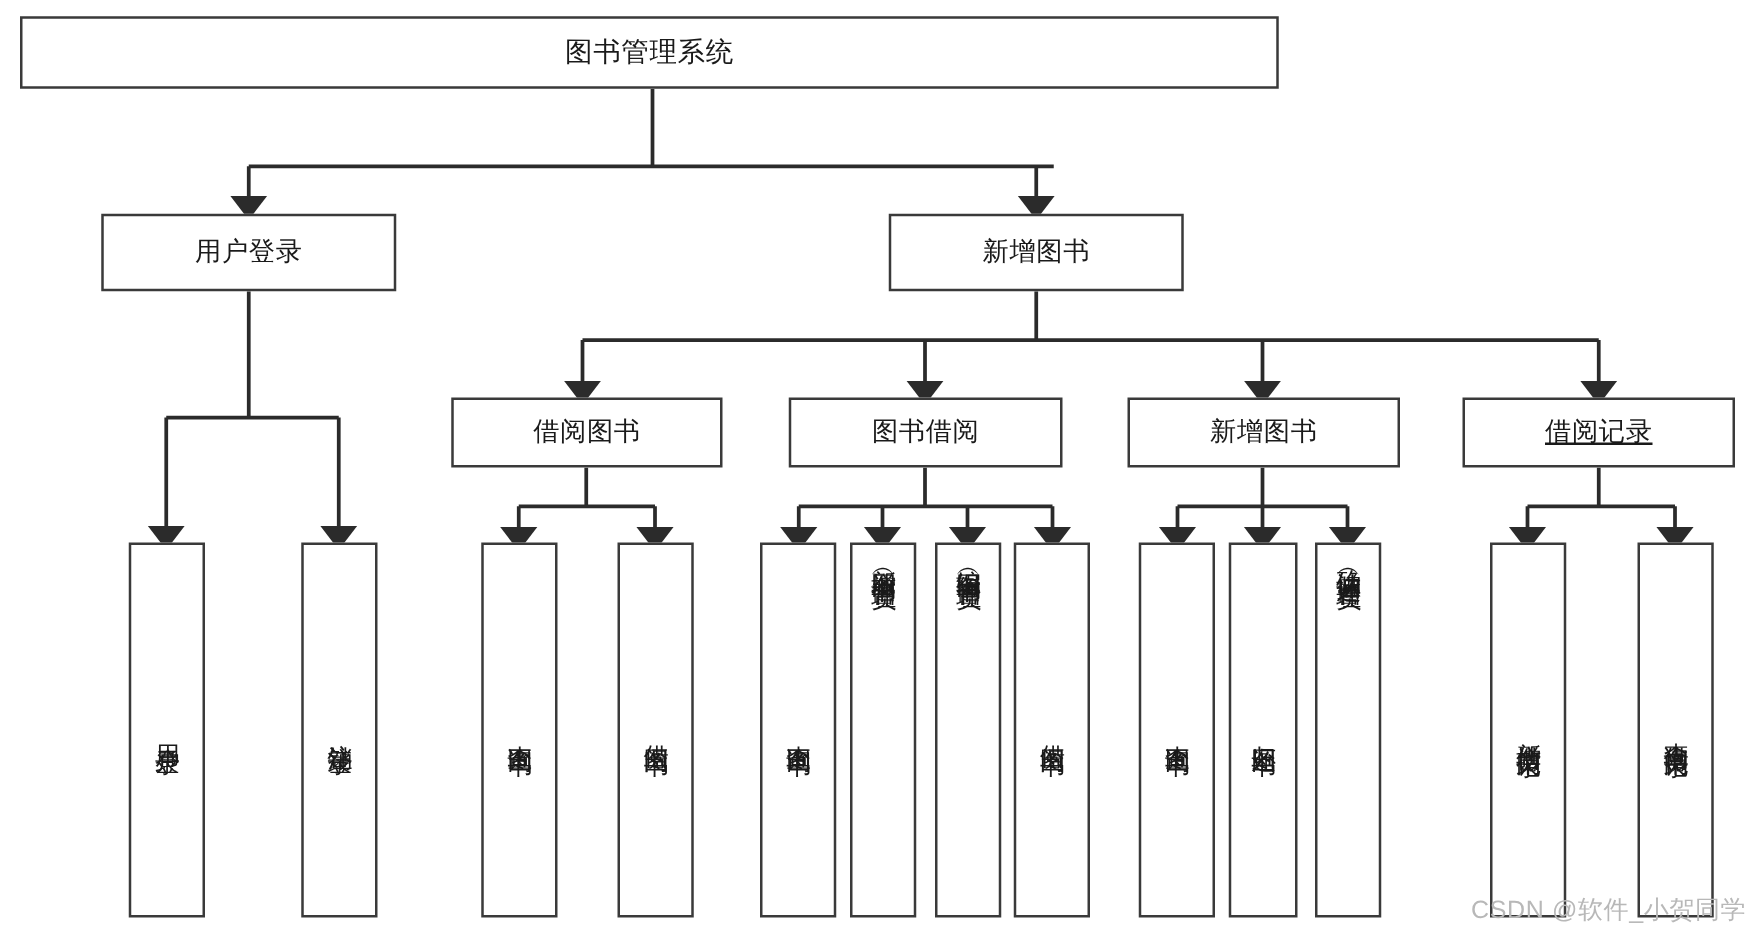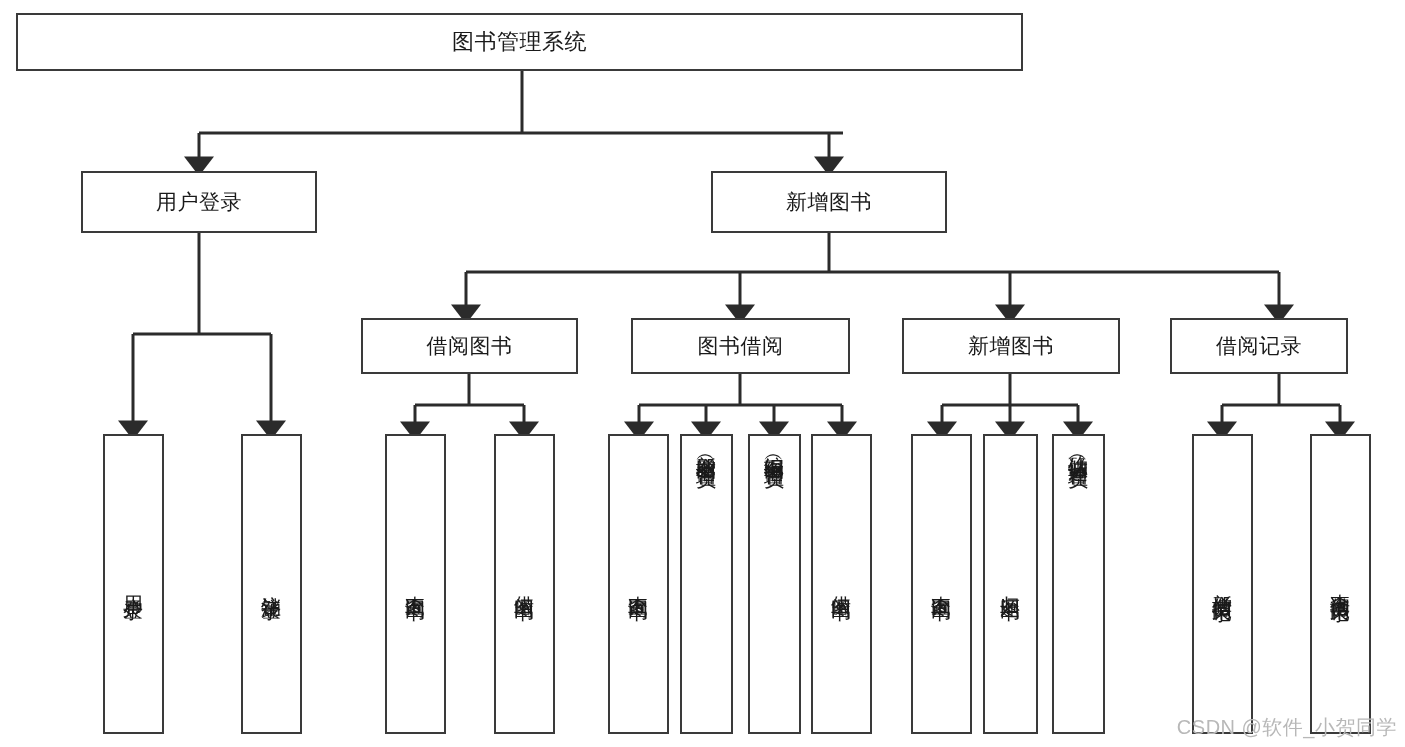--- a/index.html
+++ b/index.html
@@ -148,21 +148,21 @@
   </div>
 
   <div class="node horiz" style="left:631px; top:318px; width:219px; height:56px;">
     <span class="node-label">图书借阅</span>
   </div>
 
   <div class="node horiz" style="left:902px; top:318px; width:218px; height:56px;">
     <span class="node-label">新增图书</span>
   </div>
 
-  <div class="node horiz" style="left:1170px; top:318px; width:178px; height:56px;">
+  <div class="node horiz" style="left:1170px; top:318px; width:218px; height:56px;text-decoration:underline;">
     <span class="node-label">借阅记录</span>
   </div>
 
   <div class="node vert" style="left:103px; top:434px; width:61px; height:300px;">
     <span class="node-label">用户登录</span>
   </div>
 
   <div class="node vert" style="left:241px; top:434px; width:61px; height:300px;">
     <span class="node-label">注销登录</span>
   </div>

